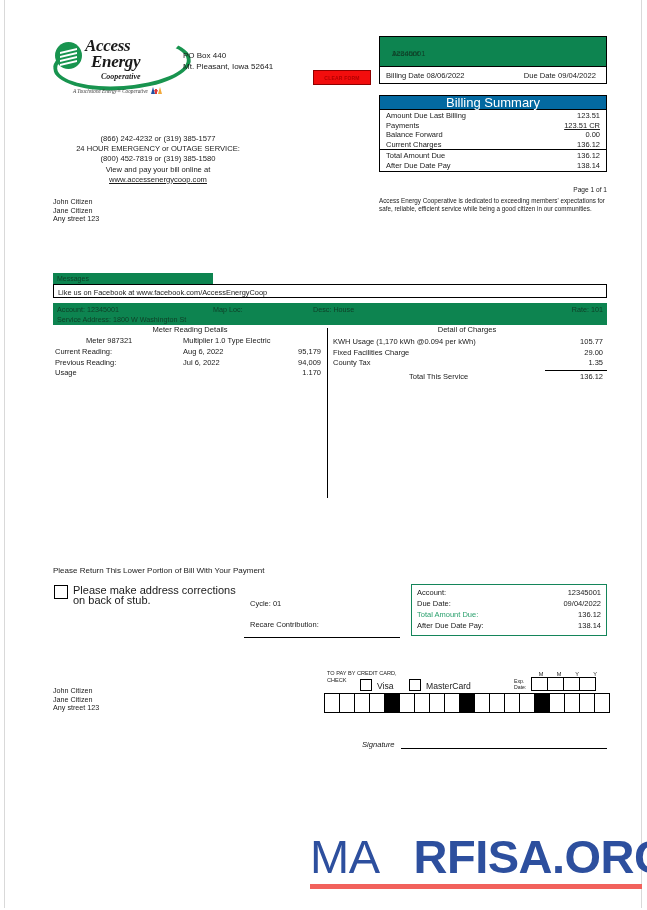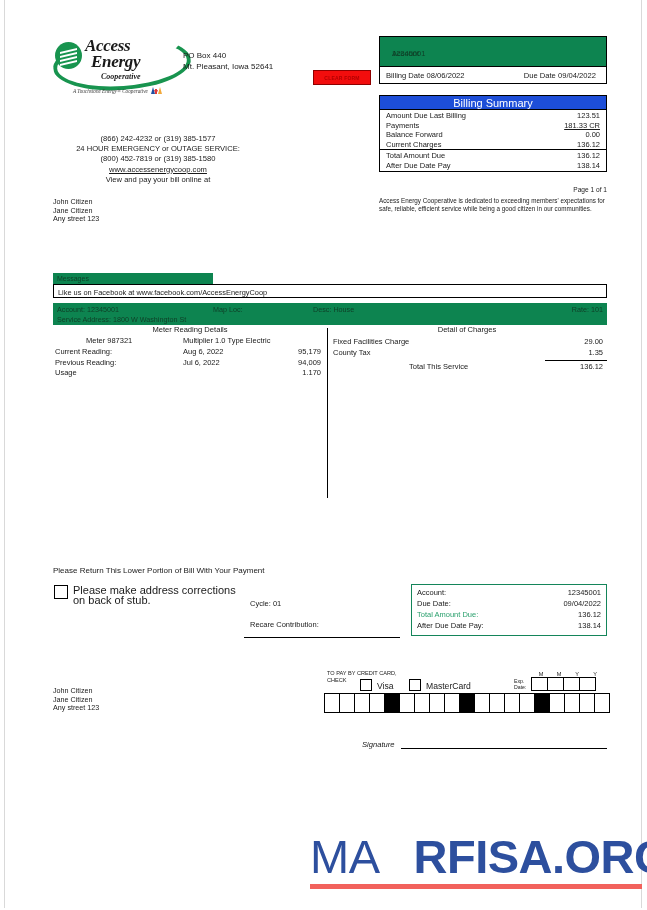--- a/index.html
+++ b/index.html
@@ -94,23 +94,23 @@
     position:absolute; left:0; top:29px; width:100%; height:18px;
     border-top:1px solid #000; box-sizing:border-box;
     display:flex; align-items:center; font-size:7.6px; color:#1a1a1a;
   }
   #acct-box .dates .b { padding-left:6px; }
   #acct-box .dates .d { margin-left:auto; padding-right:10px; }
 
   
   #bsum { left:374px; top:95px; width:228px; border:1px solid #000; box-sizing:border-box; }
   #bsum .hdr {
-    background:#1d4ed8; height:13px;
+    background:#0369a1; height:13px;
     display:flex; align-items:center; justify-content:center;
-    color:#ffffff; font-size:11px;
+    color:#ffffff; font-size:13px;
   }
   #bsum table { width:100%; border-collapse:collapse; font-size:7.5px; color:#1a1a1a; }
   #bsum td { padding:0.3px 0; }
   #bsum .lbl { padding-left:6px; }
   #bsum .val { text-align:right; padding-right:6px; white-space:nowrap; }
   #bsum .under { text-decoration:underline; }
   #bsum tr.sep td { border-top:1px solid #000; padding-top:0.8px; }
   #bsum .body { border-top:1px solid #000; padding:1px 0 1px 0; }
 
   #pageof { left:374px; top:186px; width:228px; text-align:right; font-size:6.6px; color:#1a1a1a; }
@@ -247,22 +247,22 @@
     <div>PO Box 440</div>
     <div>Mt. Pleasant, Iowa 52641</div>
   </div>
 
   <div class="abs" id="clearform">CLEAR FORM</div>
 
   <div class="abs" id="contact">
     <div>(866) 242-4232 or (319) 385-1577</div>
     <div>24 HOUR EMERGENCY or OUTAGE SERVICE:</div>
     <div>(800) 452-7819 or (319) 385-1580</div>
+    <div>View and pay your bill online at</div>
     <div><a href="#">www.accessenergycoop.com</a></div>
-    <div>View and pay your bill online at</div>
   </div>
 
   <div class="abs" id="cust-top">
     <div>John Citizen</div>
     <div>Jane Citizen</div>
     <div>Any street 123</div>
   </div>
 
   <div class="abs" id="acct-box">
     <div class="grn">
@@ -281,21 +281,21 @@
     <div class="hdr">Billing Summary</div>
     <div class="body">
       <table>
         <tbody>
             <tr>
           <td class="lbl">Amount Due Last Billing</td>
           <td class="val">123.51</td>
         </tr>
         <tr>
           <td class="lbl">Payments</td>
-          <td class="val under">181.33 CR</td>
+          <td class="val under">123.51 CR</td>
         </tr>
         <tr>
           <td class="lbl">Balance Forward</td>
           <td class="val">0.00</td>
         </tr>
         <tr>
           <td class="lbl">Current Charges</td>
           <td class="val">136.12</td>
         </tr>
         <tr class="sep">
@@ -352,20 +352,24 @@
       <span class="v">94,009</span>
     </div>
     <div class="row">
       <span class="k">Usage</span>
       <span class="d"></span>
       <span class="v">1.170</span>
     </div>
   </div>
 
   <div class="abs" id="doc-rows">
+    <div class="row">
+      <span class="k">KWH Usage (1,170 kWh @0.094 per kWh)</span>
+      <span class="v">105.77</span>
+    </div>
     <div class="row">
       <span class="k">Fixed Facilities Charge</span>
       <span class="v">29.00</span>
     </div>
     <div class="row">
       <span class="k">County Tax</span>
       <span class="v">1.35</span>
     </div>
     <div class="total">
       <div class="rule"></div>

